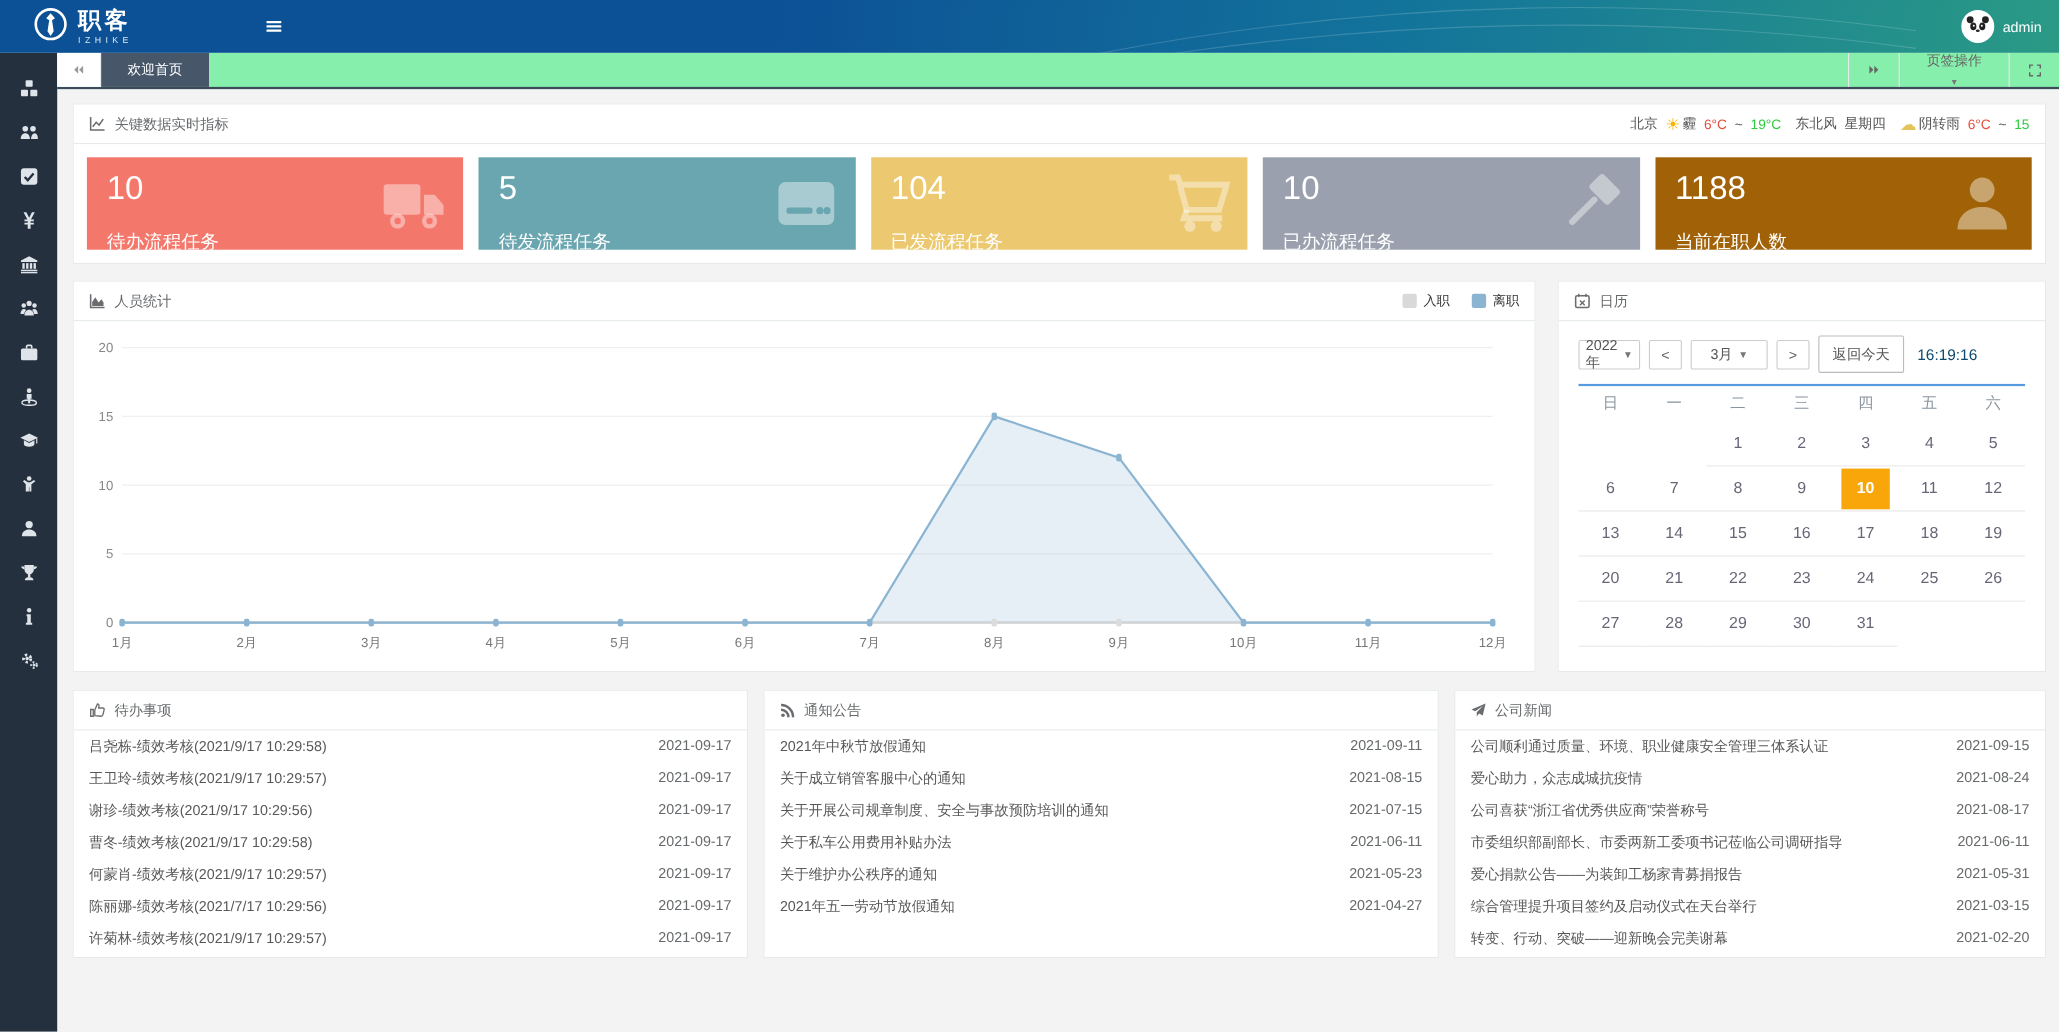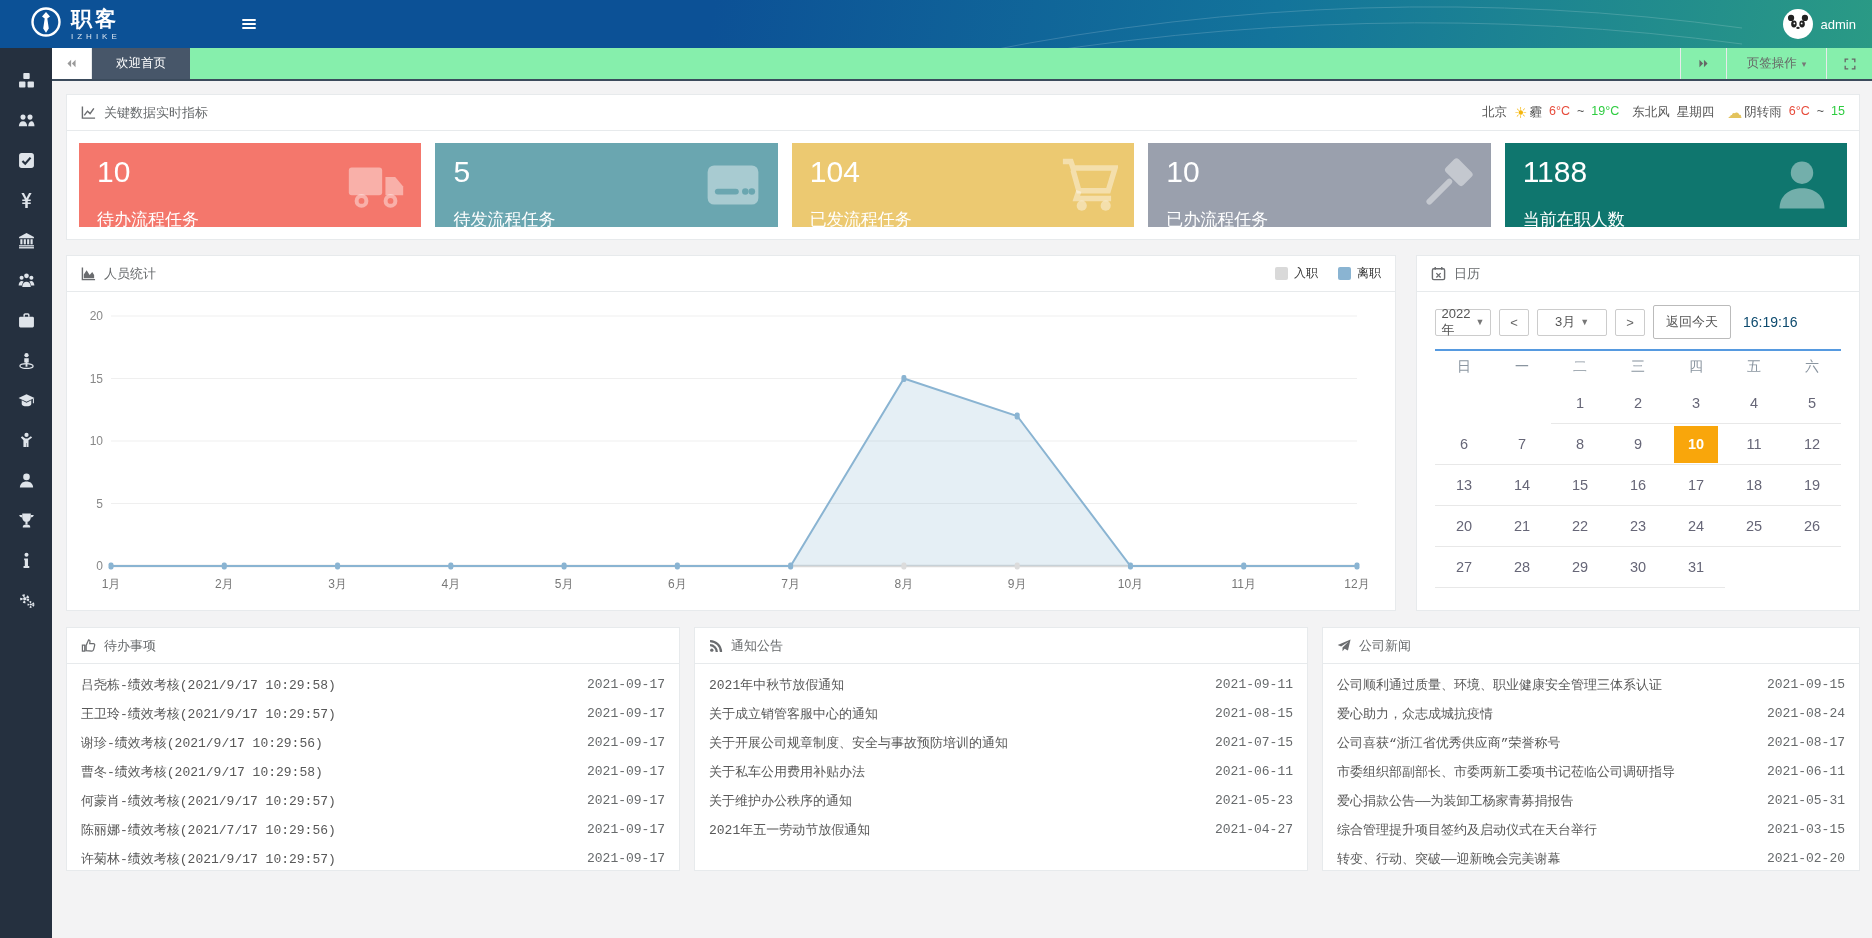--- a/index.html
+++ b/index.html
@@ -31,33 +31,33 @@
   
   .tabbar { position:absolute; left:52px; top:48px; right:0; height:33px; background:#86efac;
     border-bottom:2px solid #3b4b5c; display:flex; align-items:stretch; z-index:4; }
   .tab-left-btn { width:40px; background:#fff; border-right:1px solid #e7eaec;
     display:flex; align-items:center; justify-content:center; color:#9a9a9a; cursor:pointer; }
   .tab-active { background:#475669; color:#fff; font-size:12.5px; display:flex;
     align-items:center; padding:0 24px; cursor:pointer; }
   .tab-spacer { flex:1; }
   .tab-right-btn { border-left:1px solid #e7eaec; display:flex; align-items:center;
     justify-content:center; color:#666; cursor:pointer; font-size:12.5px; }
-  .w46 { width:46px; } .w100 { width:100px; gap:5px; }
+  .w46 { width:46px; } .w100 { width:100px; gap:5px;flex-direction:column; }
   .caret { font-size:9px; color:#777; }
 
   
   .content { position:absolute; left:52px; top:81px; right:0; bottom:0; padding:13px 12px 0 14px; }
   .panel { background:#fff; border:1px solid #e7eaec; }
   .panel-header { height:36px; display:flex; align-items:center; gap:8px; padding:0 14px;
     border-bottom:1px solid #e7eaec; color:#676a6c; font-size:13px; position:relative; }
   .panel-header .ph-icon { color:#6a6c6f; display:flex; }
 
   
   .metrics { height:146px; margin-bottom:15px; }
-  .weather { margin-left:auto; display:flex; gap:7px; white-space:nowrap;
+  .weather { margin-left:auto; display:flex; align-items:center; gap:7px; white-space:nowrap;
     overflow:hidden; font-size:12.5px; color:#555; padding-right:0; }
   .w-red { color:#e74c3c; } .w-green { color:#2ecc40; }
   .w-sun { color:#f5b50a; font-size:15px; } .w-cloud { color:#e3c35c; font-size:15px; }
   .cards { display:flex; gap:14px; padding:12px 12px 0 12px; }
   .stat-card { flex:1; height:84px; position:relative; color:#fff; padding:12px 18px; cursor:pointer; overflow:hidden; }
   .stat-value { font-size:30px; font-weight:500; line-height:1.1; }
   .stat-label { font-size:17px; margin-top:20px; }
   .stat-icon { position:absolute; right:16px; top:50%; transform:translateY(-50%);
     color:rgba(255,255,255,.42); display:flex; }
 
@@ -84,22 +84,22 @@
   .cal-cell.has-date { border-bottom:1px solid #e8e8e8; }
   .cal-cell span { width:44px; height:37px; display:flex; align-items:center; justify-content:center;
     font-size:14.5px; color:#667; }
   .cal-cell.selected span { color:#fff; font-weight:bold; }
 
   
   .bottom-row { display:flex; gap:14px; }
   .list-panel { height:244px; overflow:hidden; }
   .lp1 { width:614px; } .lp2 { width:614px; } .lp3 { flex:1; }
   .list-body { padding:6px 14px 0 14px; }
-  .list-row { display:flex; justify-content:space-between; align-items:center;
-    height:29px; font-size:13px; color:#585858; cursor:pointer;font-family:Liberation Mono, monospace; }
+  .list-row { display:flex; justify-content:space-between; 
+    height:29px; font-size:13px; color:#585858; cursor:pointer; }
   .list-row .lr-date { color:#676a6c; margin-left:18px; white-space:nowrap; }
   .lr-text { white-space:nowrap; overflow:hidden; text-overflow:ellipsis; }
 </style>
 </head>
 <body>
 
 <div class="navbar">
   <svg class="swoosh" width="760" height="48">
     <path d="M0 52 Q 380 -24 760 28" stroke="#fff" fill="none"></path>
     <path d="M0 62 Q 390 -6 760 44" stroke="#fff" fill="none"></path>
@@ -340,21 +340,21 @@
           <div class="stat-label">已办流程任务</div>
           <span class="stat-icon">
             <svg viewBox="0 0 16 16" width="58" height="58" fill="currentColor">
               <g transform="rotate(45 8 8)">
                 <rect x="4.6" y="0.5" width="6.8" height="5" rx=".9"></rect>
                 <rect x="7.2" y="5.9" width="1.6" height="9.4" rx=".8"></rect>
               </g>
             </svg>
           </span>
         </div>
-        <div class="stat-card" style="background: #0f766e; --cbg: #1b62c1;">
+        <div class="stat-card" style="background: #a16207; --cbg: #1b62c1;">
           <div class="stat-value">1188</div>
           <div class="stat-label">当前在职人数</div>
           <span class="stat-icon">
             <svg viewBox="0 0 16 16" width="58" height="58" fill="currentColor">
               <circle cx="8" cy="4.6" r="3.1"></circle>
               <path d="M1.8 14.5c0-3.6 2.8-5.6 6.2-5.6s6.2 2 6.2 5.6z"></path>
             </svg>
           </span>
         </div>
       </div>

